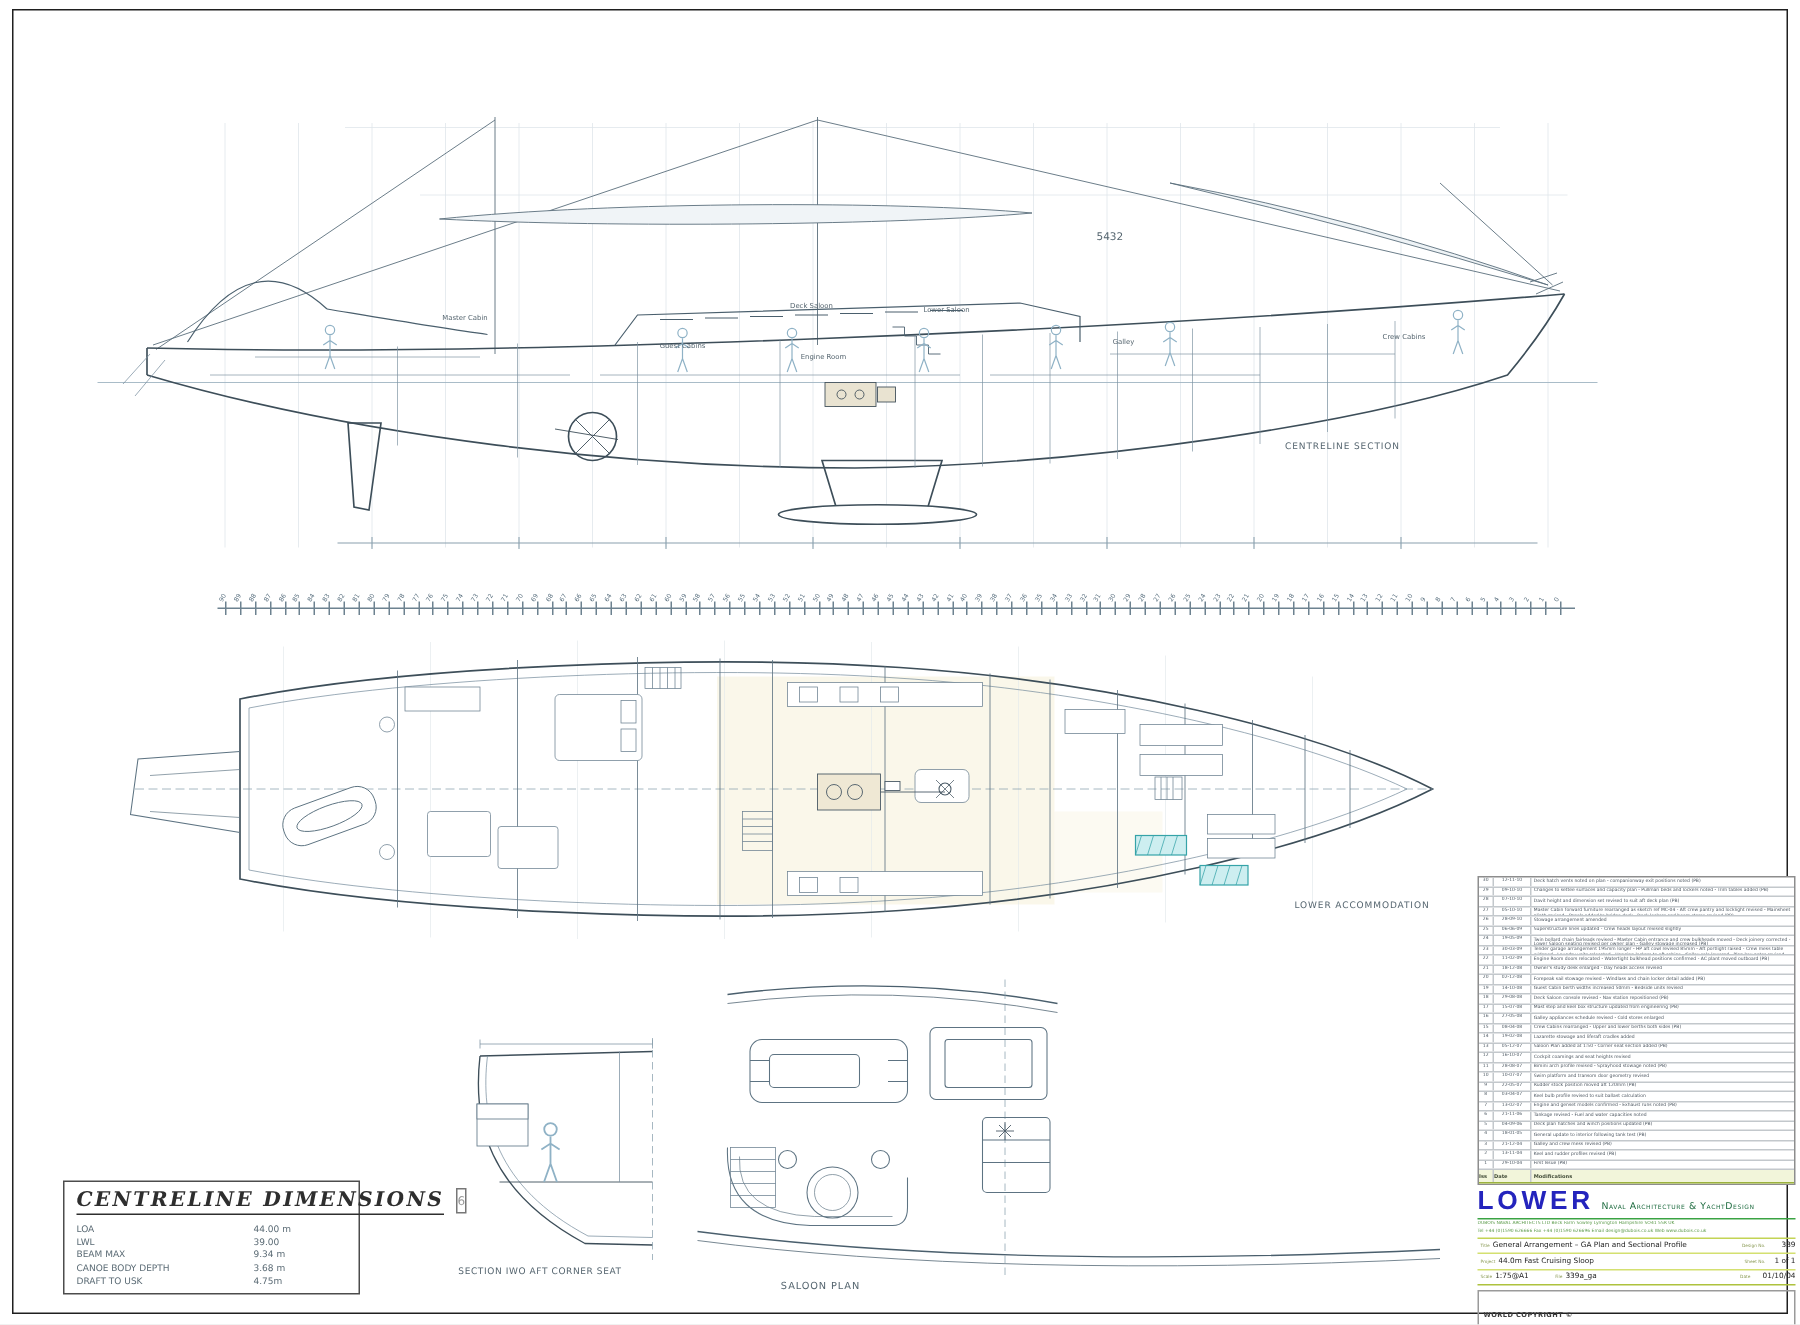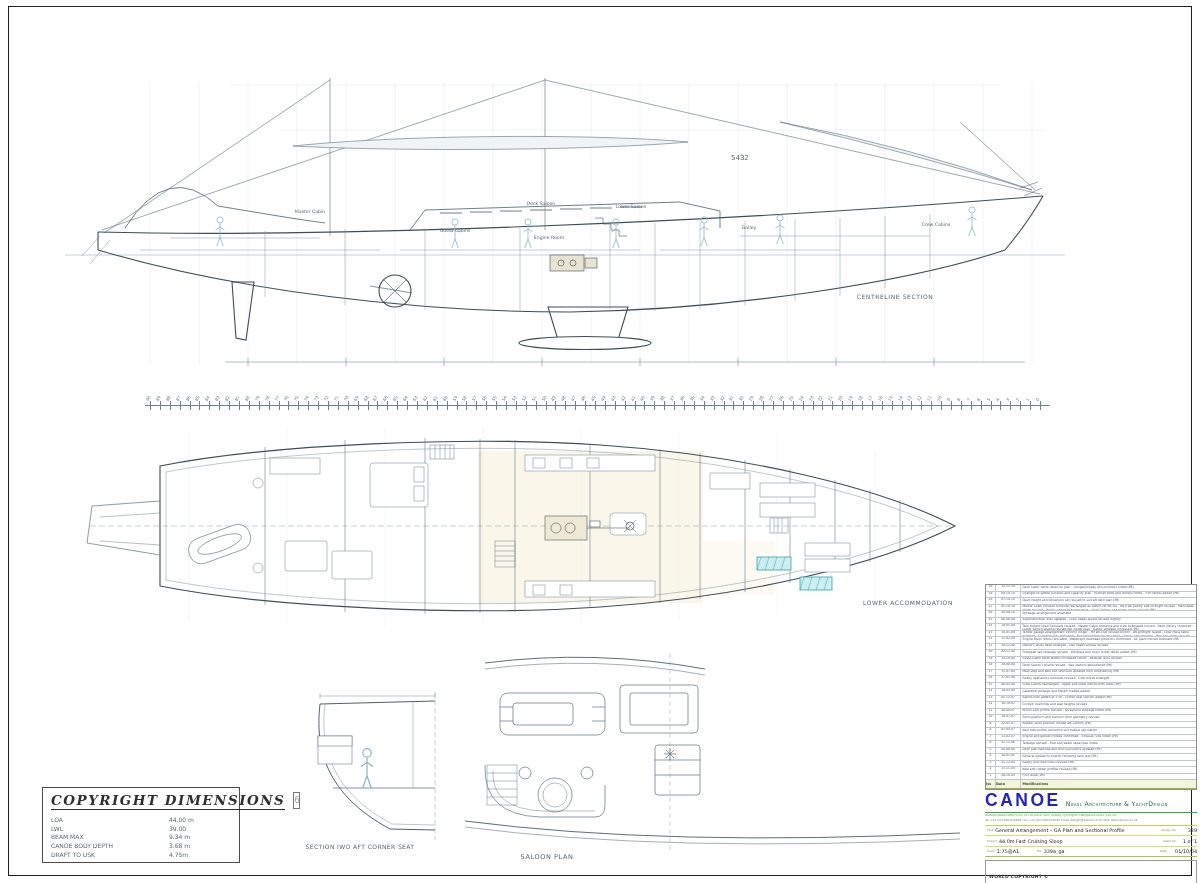--- a/index.html
+++ b/index.html
@@ -456,21 +456,21 @@
     <g stroke="#6b8090" stroke-width="0.5" fill="none">
       <rect x="32" y="120" width="30" height="40"></rect>
       <path d="M32,128 h30 M32,136 h30 M32,144 h30 M32,152 h30"></path>
     </g>
     <path d="M209,109 h12 M215,103 v12 M211,105 l8,8 M219,105 l-8,8" stroke="#4a5a66" stroke-width="0.6"></path>
     <text x="92" y="214" text-anchor="middle" font-size="6.5" letter-spacing="0.6">SALOON PLAN</text>
   </svg>
 
   <div class="abs" id="pdim">
     <div class="trow">
-      <span class="ptitle">COPYRIGHT DIMENSIONS</span>
+      <span class="ptitle">CENTRELINE DIMENSIONS</span>
       <span class="refbox">6</span>
     </div>
     <div class="rows">
         <div class="drow">
           <span class="dname">LOA</span>
           <span class="dval">44.00 m</span>
         </div>
         <div class="drow">
           <span class="dname">LWL</span>
           <span class="dval">39.00</span>
@@ -643,21 +643,21 @@
       </div>
       <div class="rev-row rev-head">
         <div class="rev-no">Iss</div>
         <div class="rev-date">Date</div>
         <div class="rev-txt">Modifications</div>
       </div>
     </div>
 
   <div class="abs" id="tblock">
     <div class="logo-row">
-      <span class="logo">CANOE</span>
+      <span class="logo">LOWER</span>
       <span class="logo-suffix">Naval Architecture &amp; YachtDesign</span>
     </div>
     <div class="addr">DUBOIS NAVAL ARCHITECTS LTD   Beck Farm   Sowley   Lymington   Hampshire   SO41 5SR   UK</div>
     <div class="addr">Tel +44 (0)1590 626666   Fax +44 (0)1590 626696   Email design@dubois.co.uk   Web www.dubois.co.uk</div>
     <div class="tb-grid">
       <div class="tb-row">
         <span class="tb-lab">Title</span>
         <span class="tb-val grow">General Arrangement – GA Plan and Sectional Profile</span>
         <span class="tb-lab">Design No.</span>
         <span class="tb-val" style="width:18px;text-align:right;">339</span>

